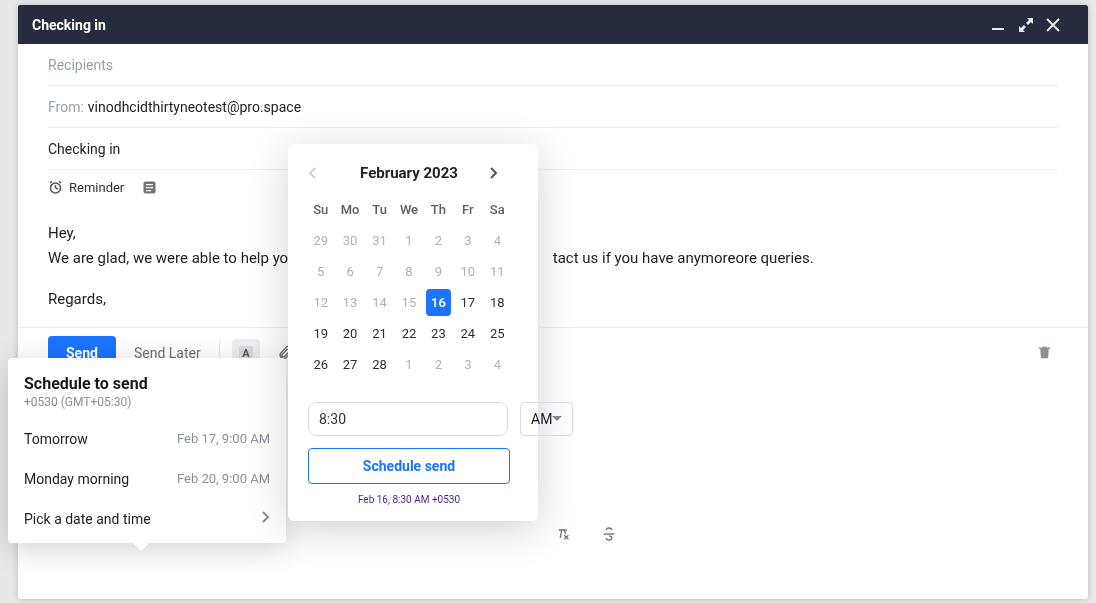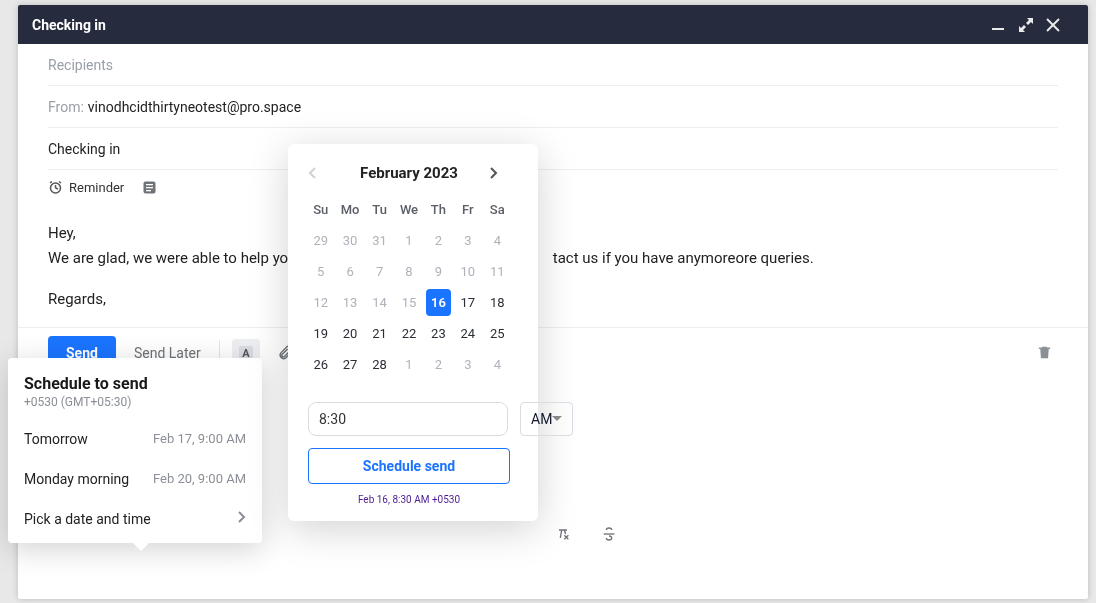--- a/index.html
+++ b/index.html
@@ -19,21 +19,21 @@
   .body{padding:16px 30px;font-size:15px;line-height:1.65;color:#222;overflow:hidden;position:relative}
   .bottombar{height:50px;border-top:1px solid #eceef1;display:flex;align-items:center;padding:0 30px;gap:12px}
   .btn-primary{background:#1b74ff;color:#fff;border:none;border-radius:4px;padding:9px 18px;font-weight:700;font-size:14px;cursor:pointer}
   .btn-ghost{background:none;border:none;color:#6e7378;font-size:14px;cursor:pointer;padding:9px 6px}
   .toolsep{width:1px;height:26px;background:#e3e5e9}
   .tool{width:28px;height:28px;display:inline-flex;align-items:center;justify-content:center;color:#6e7378;border-radius:4px}
   .tool.active{background:#eceef1;color:#444}
   .bottom-spacer{flex:1}
 
   
-  .sched{position:absolute;left:8px;top:358px;width:254px;background:#fff;border-radius:4px;box-shadow:0 6px 30px rgba(0,0,0,.18);padding:16px 0 4px 0}
+  .sched{position:absolute;left:8px;top:358px;width:278px;background:#fff;border-radius:4px;box-shadow:0 6px 30px rgba(0,0,0,.18);padding:16px 0 4px 0}
   .sched h3{font-size:16px;font-weight:700;padding:0 16px 2px 16px;color:#1a1a1a}
   .sched-tz{font-size:12px;color:#8b8f96;padding:0 16px 10px 16px}
   .sched-item{display:flex;align-items:flex-start;justify-content:space-between;padding:12px 16px;font-size:14px;cursor:pointer}
   .sched-item .time{color:#8b8f96;font-size:13px}
   .sched-item .chev{color:#8b8f96}
   .sched-caret{position:absolute;left:125px;bottom:-8px;width:0;height:0;border-left:8px solid transparent;border-right:8px solid transparent;border-top:8px solid #fff}
 
   
   .cal{position:absolute;left:288px;top:144px;width:250px;background:#fff;border-radius:6px;box-shadow:0 8px 40px rgba(0,0,0,.18);padding:20px 28px 16px 20px}
   .cal-head{display:flex;align-items:center;justify-content:space-between;margin-bottom:14px}

